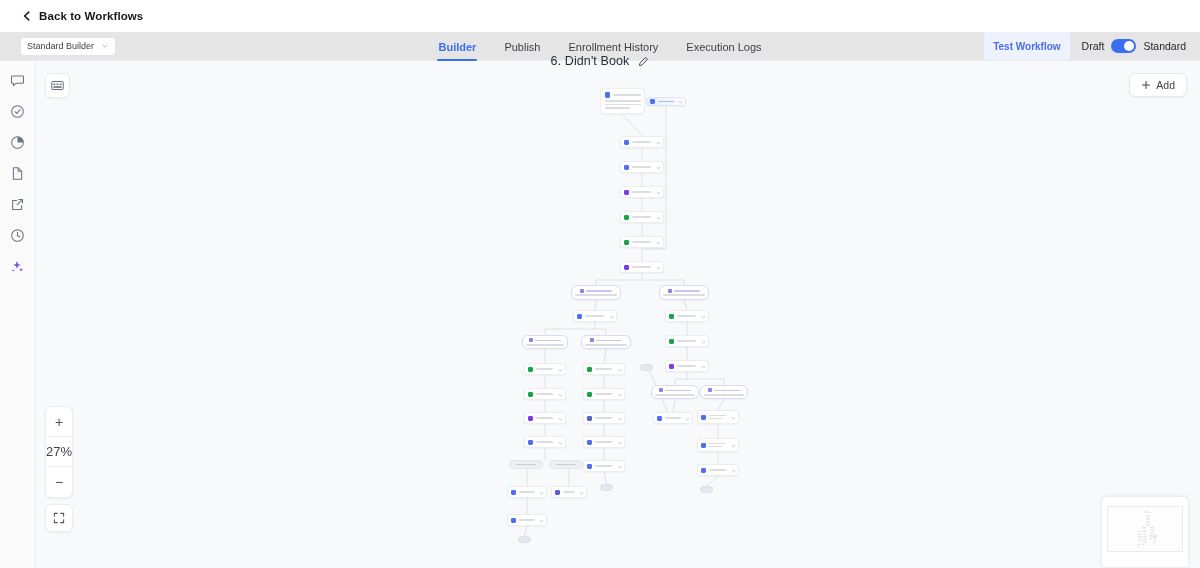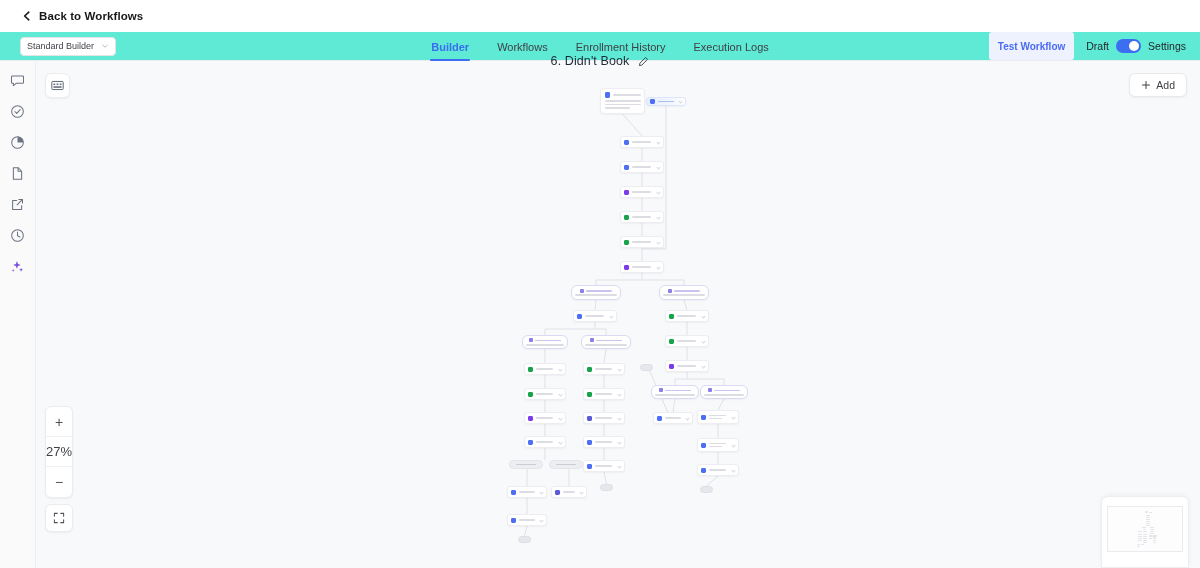--- a/index.html
+++ b/index.html
@@ -59,21 +59,21 @@
     background: #5a7ef7; color: #fff;
     font-size: 10.5px; font-weight: 600;
     display: flex; align-items: center; justify-content: center;
     cursor: pointer; border: none;
   }
 
   
   .navbar {
     height: 29px; flex: 0 0 29px;
     display: flex; align-items: center;
-    background: #5eead4;
+    background: #e5e5e5;
     border-bottom: 1px solid #ebecef;
     position: relative; z-index: 25;
   }
   .builder-select {
     margin-left: 20px; align-self: center;
     width: 96px; height: 19px;
     border: 1px solid #e3e4e8; border-radius: 4px;
     background: #fff;
     display: flex; align-items: center; padding: 0 6px;
     font-size: 9px; color: #3f3f46;
@@ -270,33 +270,33 @@
   <div class="navbar">
     <div class="builder-select">
       <span>Standard Builder</span>
       <svg class="caret" width="8" height="8" viewBox="0 0 10 10">
         <path d="M2.2 3.8 L5 6.5 L7.8 3.8" fill="none" stroke="#3f3f46" stroke-width="1" stroke-linecap="round" stroke-linejoin="round"></path>
       </svg>
     </div>
 
     <div class="tabs">
       <div class="tab active">Builder</div>
-      <div class="tab">Workflows</div>
+      <div class="tab">Publish</div>
       <div class="tab">Enrollment History</div>
       <div class="tab">Execution Logs</div>
     </div>
 
     <div class="nav-right">
       <button class="test-btn">Test Workflow</button>
       <div class="publish-group">
         <span class="pub-label">Draft</span>
         <div class="switch">
             <div class="knob"></div>
           </div>
-        <span class="pub-label">Settings</span>
+        <span class="pub-label">Standard</span>
       </div>
     </div>
   </div>
 
   <div class="body">
 
     <div class="railbar">
       <svg class="rail-icon" viewBox="0 0 16 16">
         <path d="M2.5 3.2h11a.9.9 0 0 1 .9.9v6a.9.9 0 0 1-.9.9H6.6l-3 2.4v-2.4H2.5a.9.9 0 0 1-.9-.9v-6a.9.9 0 0 1 .9-.9z" fill="none" stroke="#6b7280" stroke-width="1.1" stroke-linejoin="round"></path>
       </svg>

